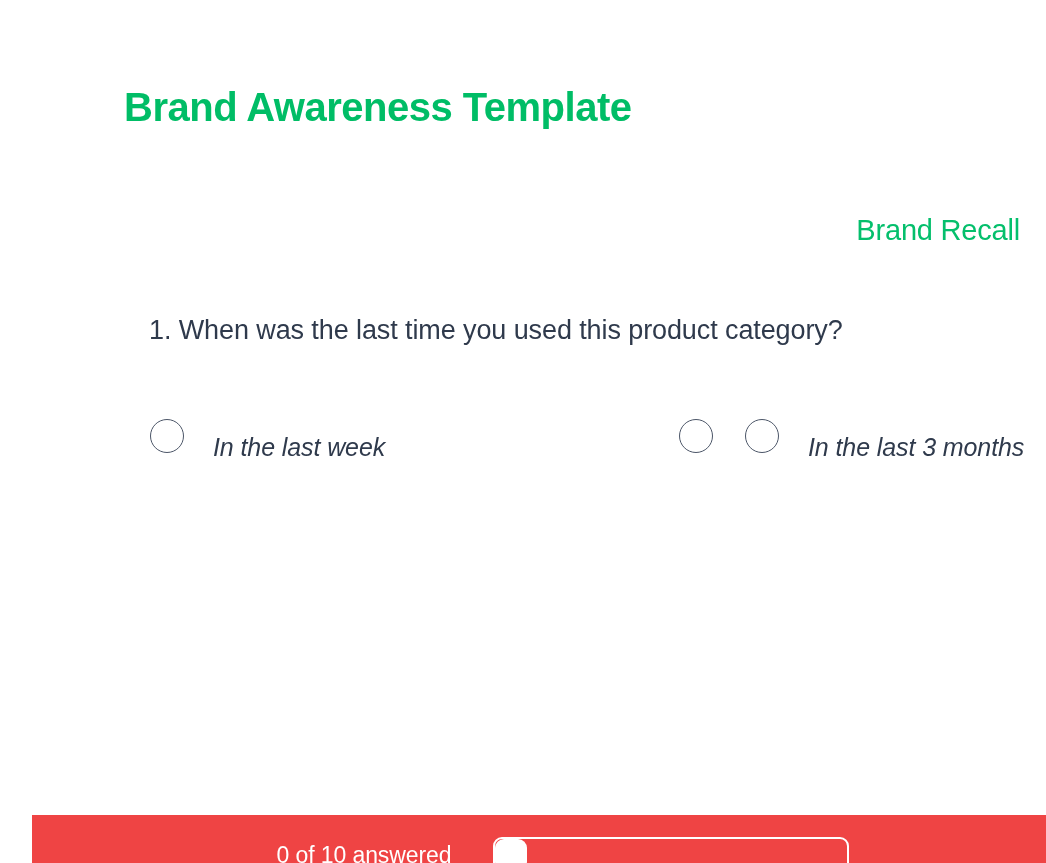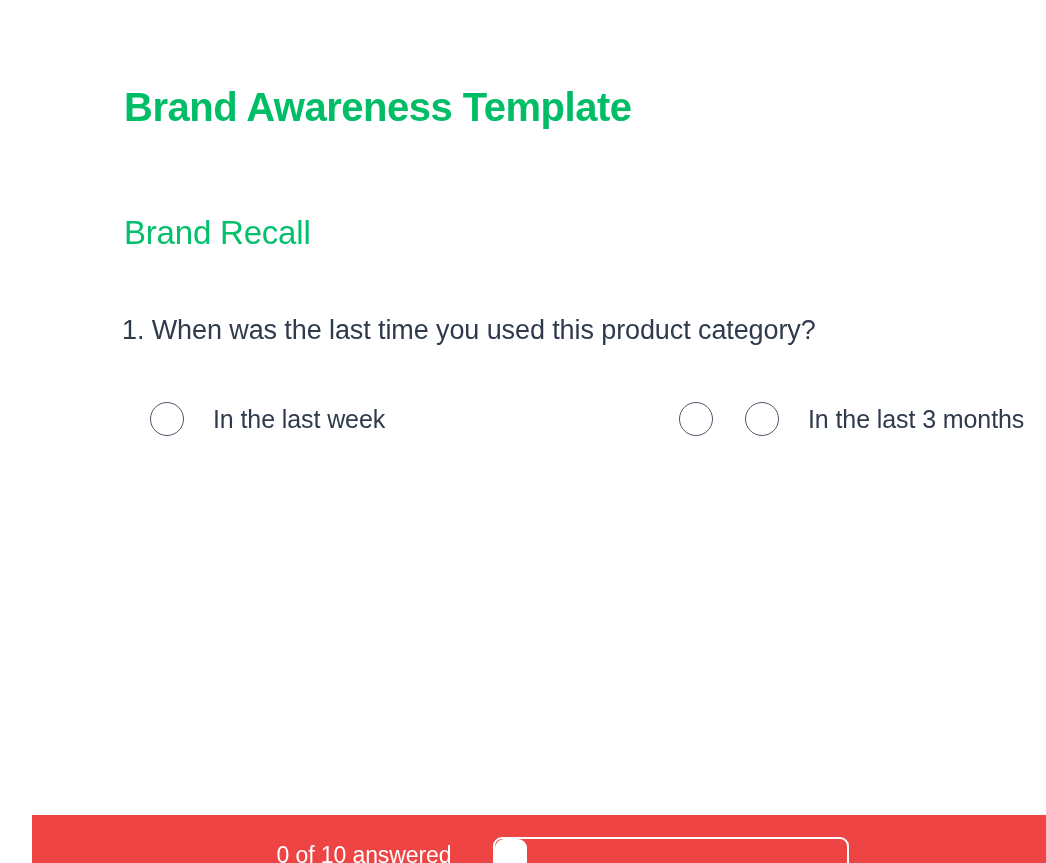--- a/index.html
+++ b/index.html
@@ -31,63 +31,66 @@
     font-size: 40px;
     font-weight: bold;
     color: #00bd66;
     letter-spacing: -0.5px;
     line-height: 1.18;
     white-space: nowrap;
   }
 
   .page-title {
     margin-top: 50px;
-    font-size: 33px;
+    font-size: 29px;
     font-weight: 400;
     color: #04bf6c;
     letter-spacing: -0.2px;
     line-height: 1.2;
     white-space: nowrap;
+    text-align: right;
   }
 
   
   .question-block {
     position: absolute;
     left: 58px;
     top: 248px;
     width: 960px;
   }
 
   .question-text {
     font-size: 27px;
     font-weight: 400;
     color: #2f3a4c;
     line-height: 1.35;
     letter-spacing: -0.1px;
     white-space: nowrap;
+    margin-left: 27px;
   }
 
   
   .options-grid {
     position: absolute;
     left: 86px;
     top: 355px;
     width: 940px;
     display: grid;
     grid-template-columns: 529px auto;
     grid-auto-rows: 83px;
     grid-auto-flow: column;
   }
 
   .option-row {
     display: flex;
-    align-items: center;
+    align-items: flex-start;
     gap: 13px;
     cursor: pointer;
     height: 32px;
+    font-style: italic;
   }
 
   .radio-circle {
     flex: 0 0 auto;
     width: 29px;
     height: 29px;
     border: 1.6px solid #4c5668;
     border-radius: 50%;
     background: transparent;
   }

